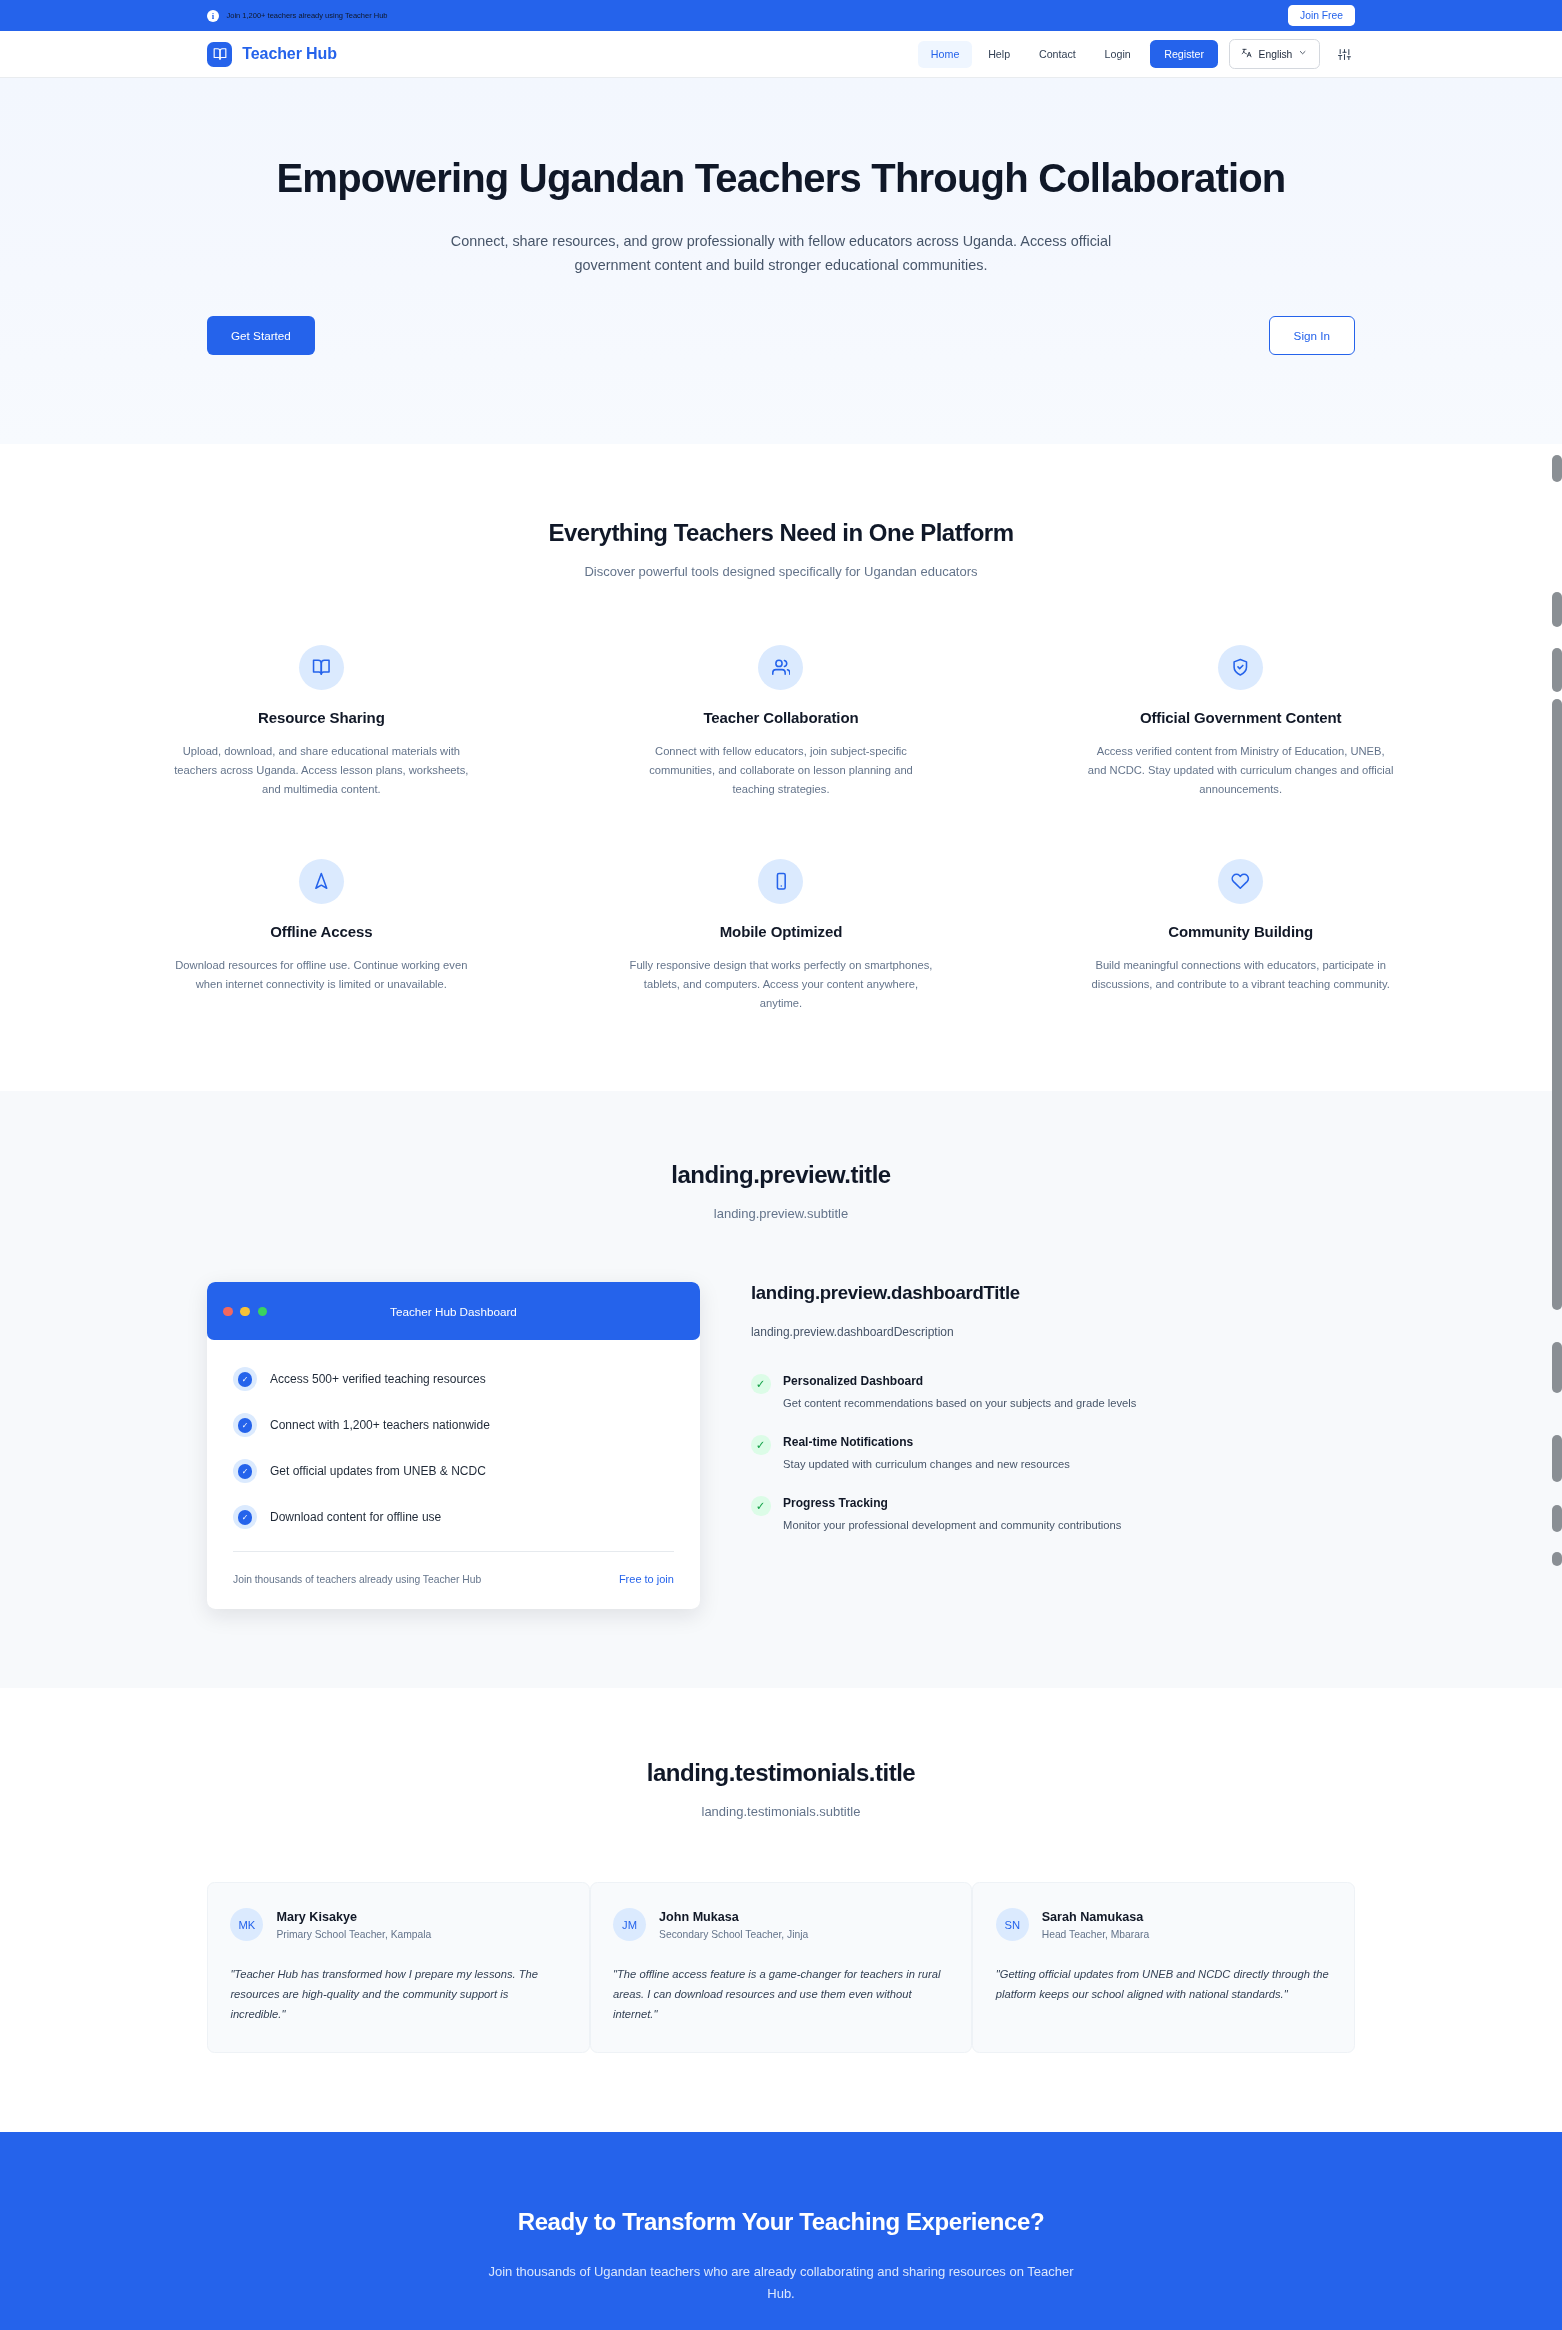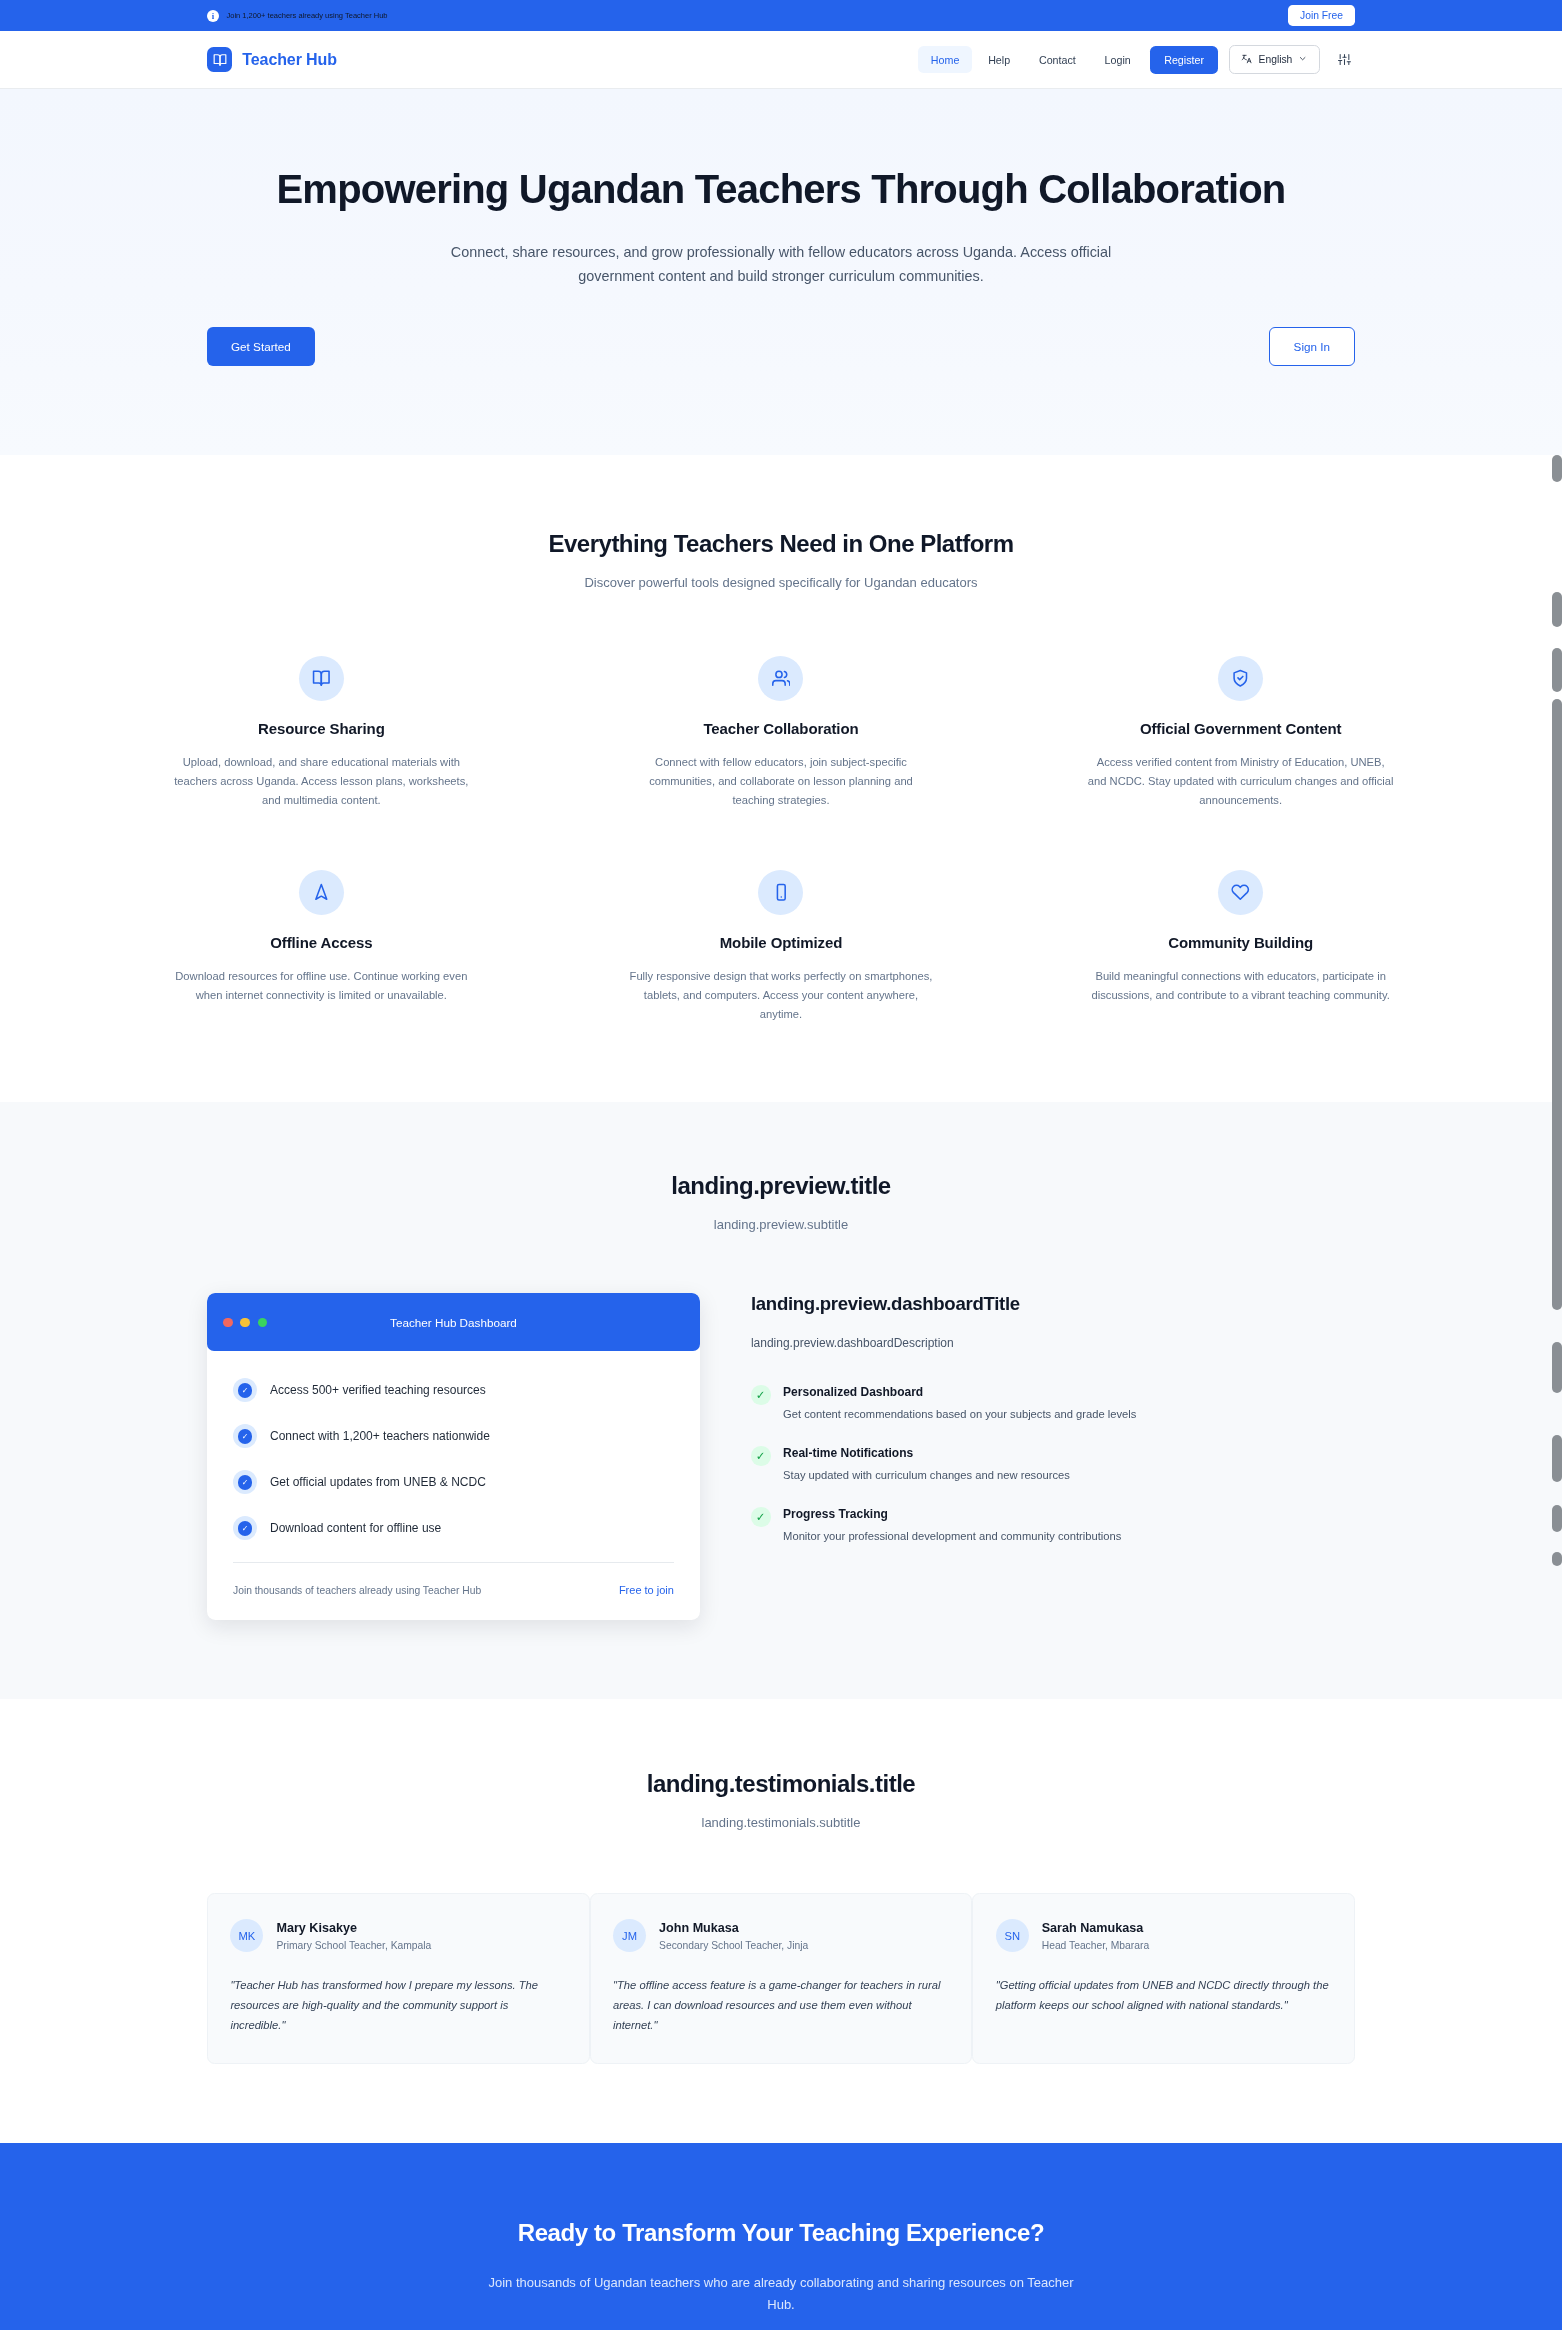--- a/index.html
+++ b/index.html
@@ -38,21 +38,21 @@
   .join-free-btn {
     background: #fff; color: #2563eb;
     border: none; border-radius: 4.7px;
     padding: 5.1px 12px; font-size: 10.3px; font-weight: 500;
     font-family: "Liberation Sans", sans-serif; cursor: pointer;
   }
 
   
   .navbar {
     background: #fff;
-    height: 58px;
+    height: 47px;
     border-bottom: 0.5px solid #e9ecef;
     display: flex; align-items: center;
   }
   .nav-inner {
     width: 1562px; padding: 0 207px;
     display: flex; align-items: center; justify-content: space-between;
   }
   .brand { display: flex; align-items: center; gap: 10.3px; }
   .brand-mark {
     width: 25px; height: 25px; border-radius: 6.5px;
@@ -280,21 +280,21 @@
               <line x1="9" y1="8" x2="15" y2="8"></line>
               <line x1="17" y1="16" x2="23" y2="16"></line>
             </svg>
         </button>
       </div>
     </div>
   </div>
 
   <div class="hero">
     <h1 class="hero-title">Empowering Ugandan Teachers Through Collaboration</h1>
-    <p class="hero-sub">Connect, share resources, and grow professionally with fellow educators across Uganda. Access official government content and build stronger curriculum communities.</p>
+    <p class="hero-sub">Connect, share resources, and grow professionally with fellow educators across Uganda. Access official government content and build stronger educational communities.</p>
     <div class="hero-btns">
       <button class="btn-primary">Get Started</button>
       <button class="btn-outline">Sign In</button>
     </div>
   </div>
 
   <div class="features">
     <h2 class="sec-title">Everything Teachers Need in One Platform</h2>
     <p class="sec-sub">Discover powerful tools designed specifically for Ugandan educators</p>
     <div class="feature-grid">

